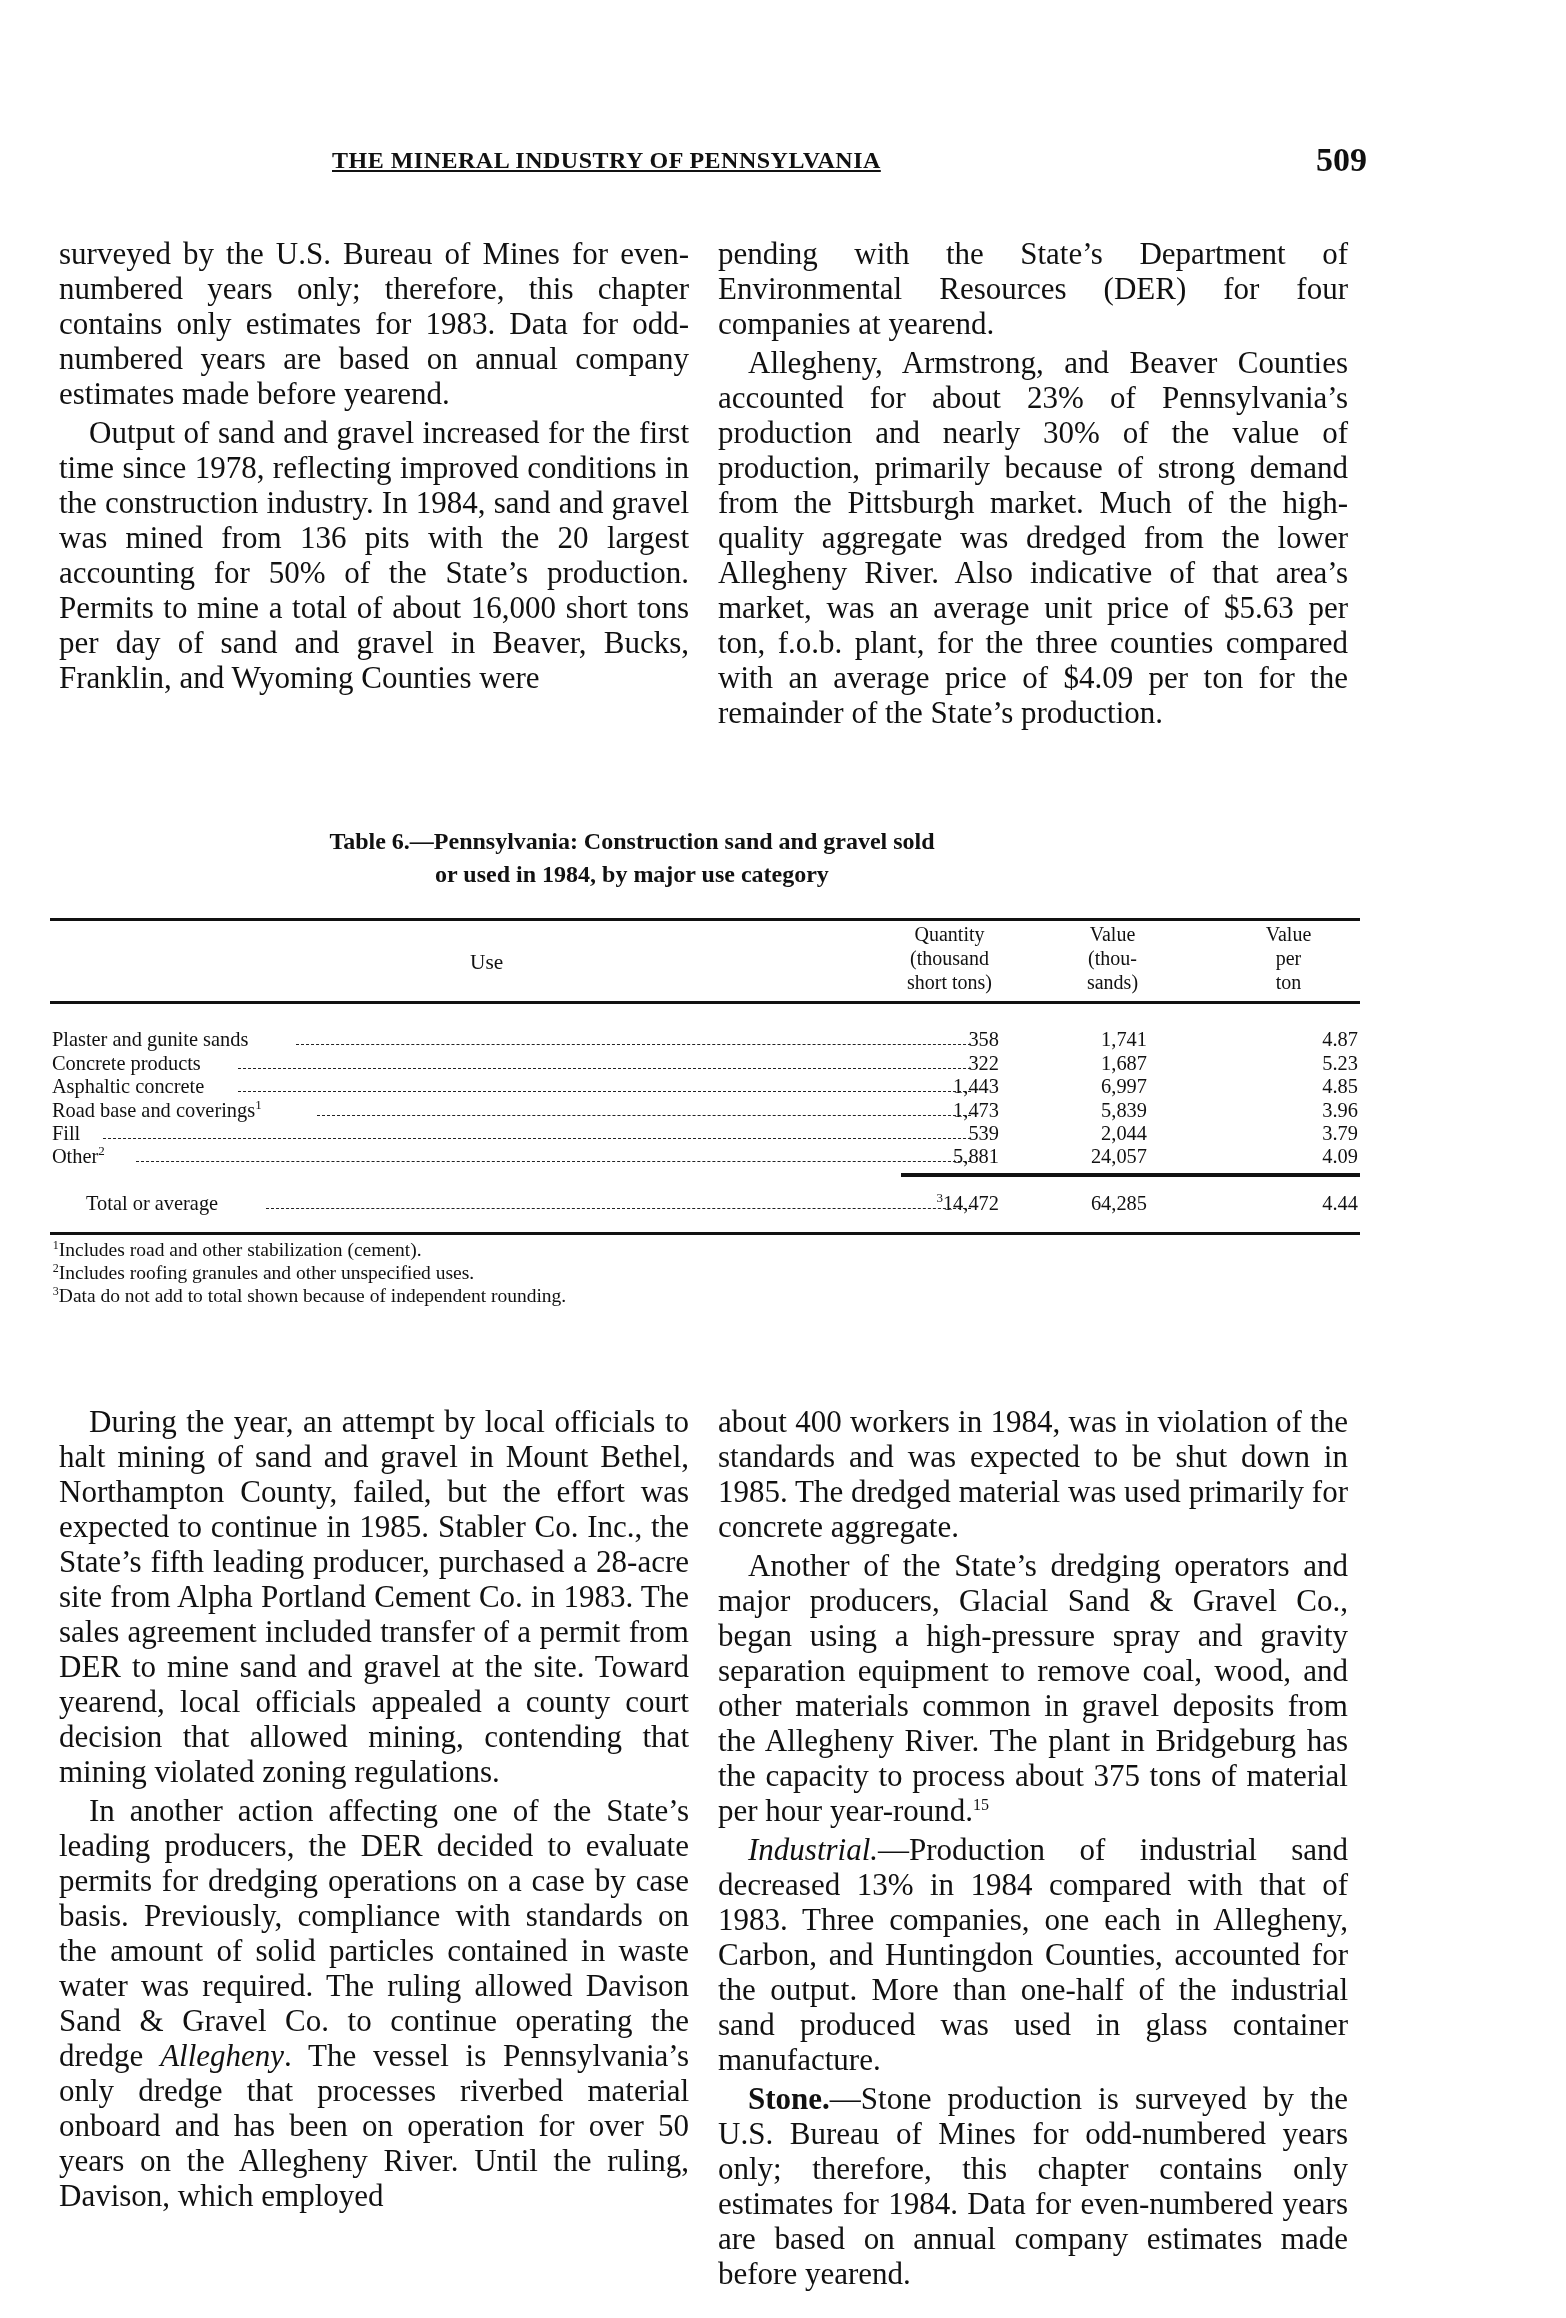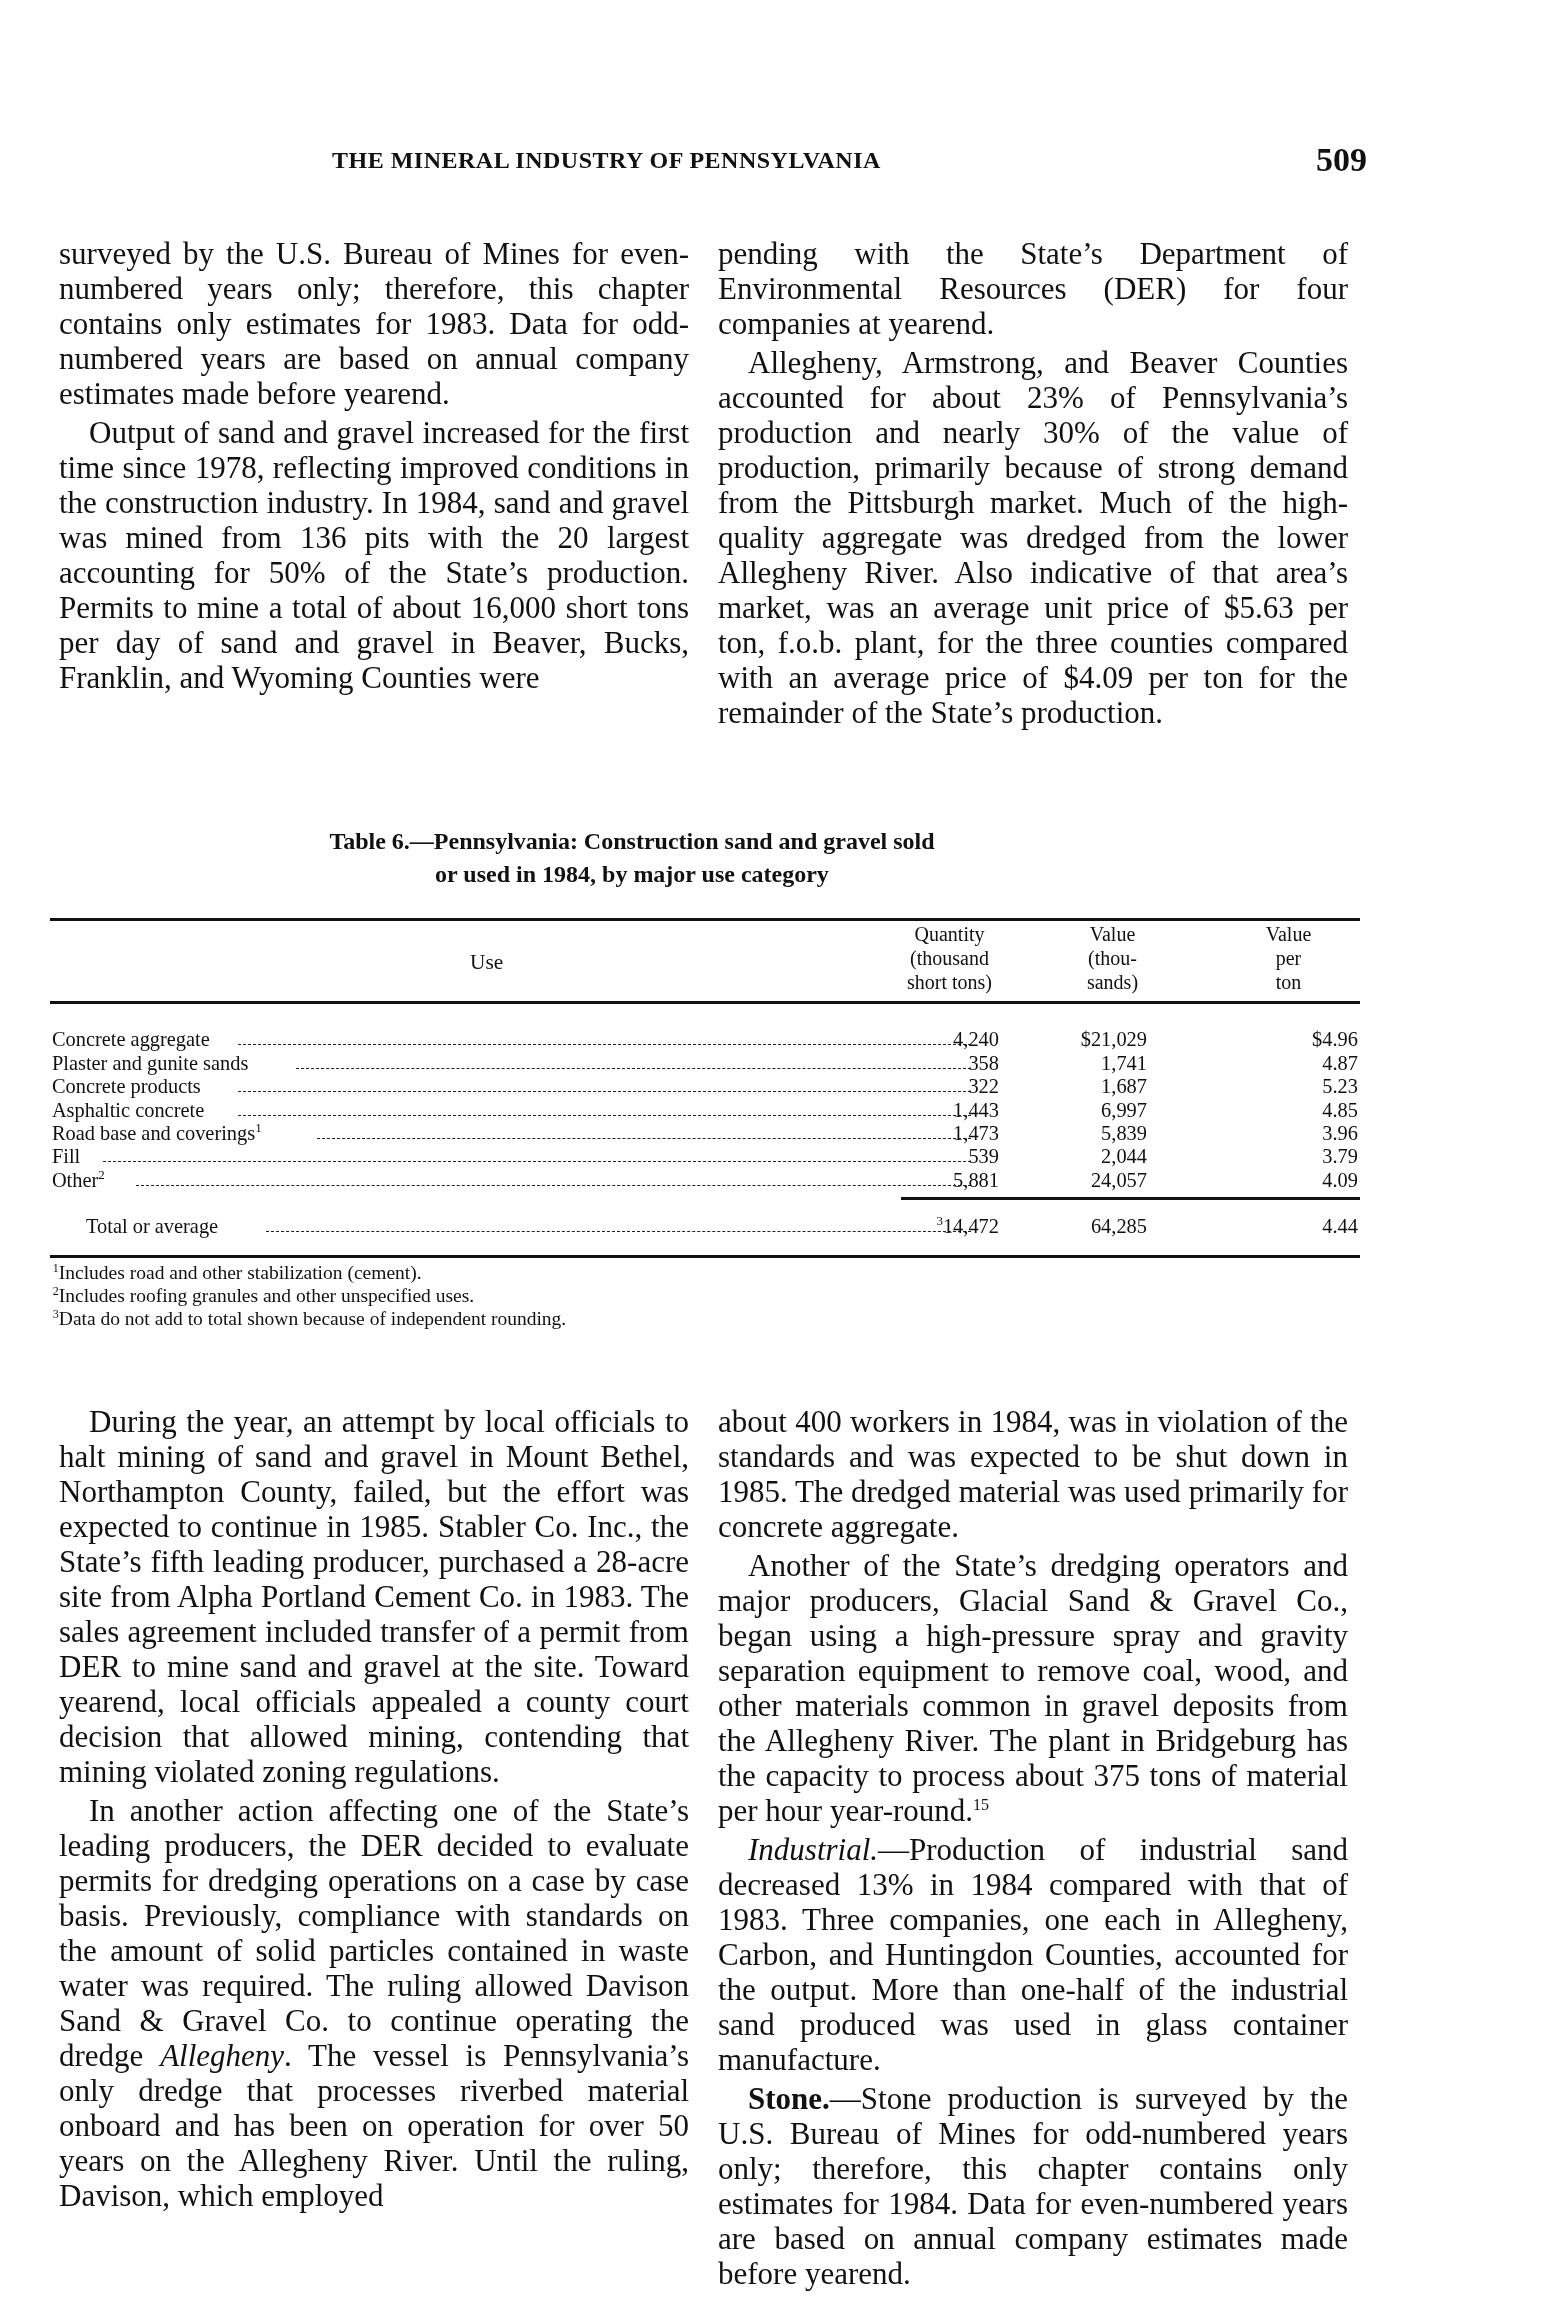--- a/index.html
+++ b/index.html
@@ -7,20 +7,21 @@
       width: 1566px; height: 2541px; position: relative; overflow: hidden;
       color: #111111;
       font-family: "DejaVu Serif", "Liberation Serif", serif;
     }
     .page { position: absolute; left: 0; top: 0; width: 1566px; height: 2541px; }
 
     .running-head {
       position: absolute; left: 332px; top: 147px;
       font-size: 24px; font-weight: bold; letter-spacing: 0.5px;
       font-family: "Liberation Serif", serif;
+      text-decoration: underline;
     }
     .page-number {
       position: absolute; left: 1316px; top: 141px;
       font-size: 34px; font-weight: bold;
       font-family: "Liberation Serif", serif;
     }
 
     .col { position: absolute; width: 638px; font-family: "Liberation Serif", serif; }
     .col p {
       margin: 4px; font-size: 31px; line-height: 35px;
@@ -117,27 +118,20 @@
       <div class="h-col h-vpt">
         <div>Value</div>
         <div>per</div>
         <div>ton</div>
       </div>
     </div>
     <div class="rule-thick"></div>
 
     <div class="tbl-body">
       <div class="tbl-row">
-        <span class="label"><span>Concrete aggregate</span></span>
-        <span class="leader" style="left:188px"></span>
-        <span class="num qty">4,240</span>
-        <span class="num val">$21,029</span>
-        <span class="num vpt">$4.96</span>
-      </div>
-      <div class="tbl-row">
         <span class="label"><span>Plaster and gunite sands</span></span>
         <span class="leader" style="left:246px"></span>
         <span class="num qty">358</span>
         <span class="num val">1,741</span>
         <span class="num vpt">4.87</span>
       </div>
       <div class="tbl-row">
         <span class="label"><span>Concrete products</span></span>
         <span class="leader" style="left:188px"></span>
         <span class="num qty">322</span>

